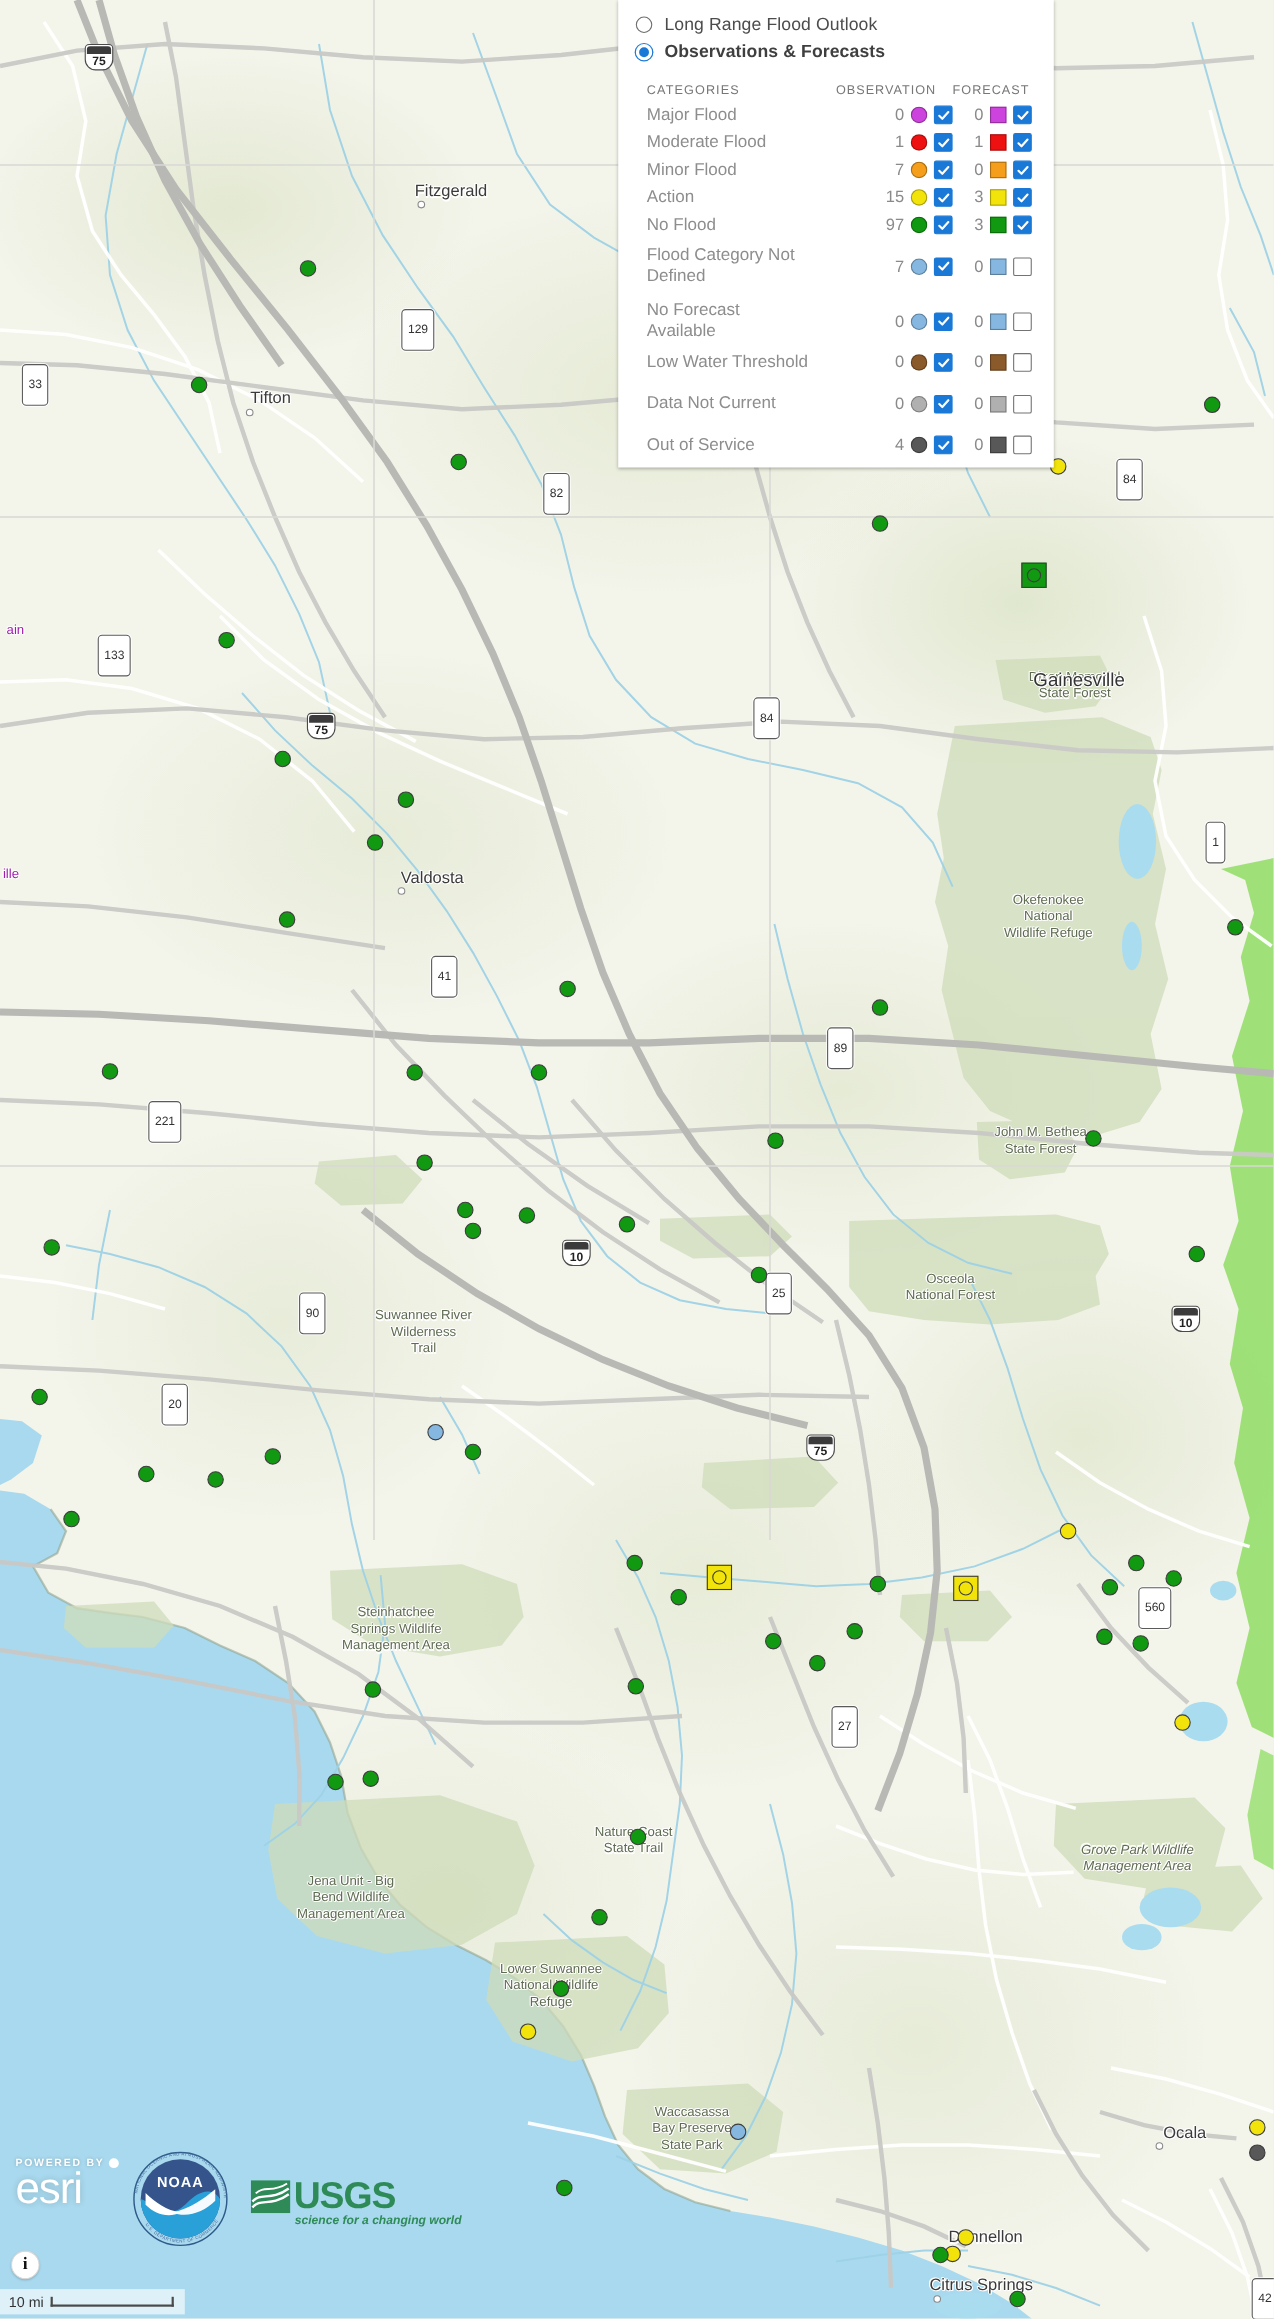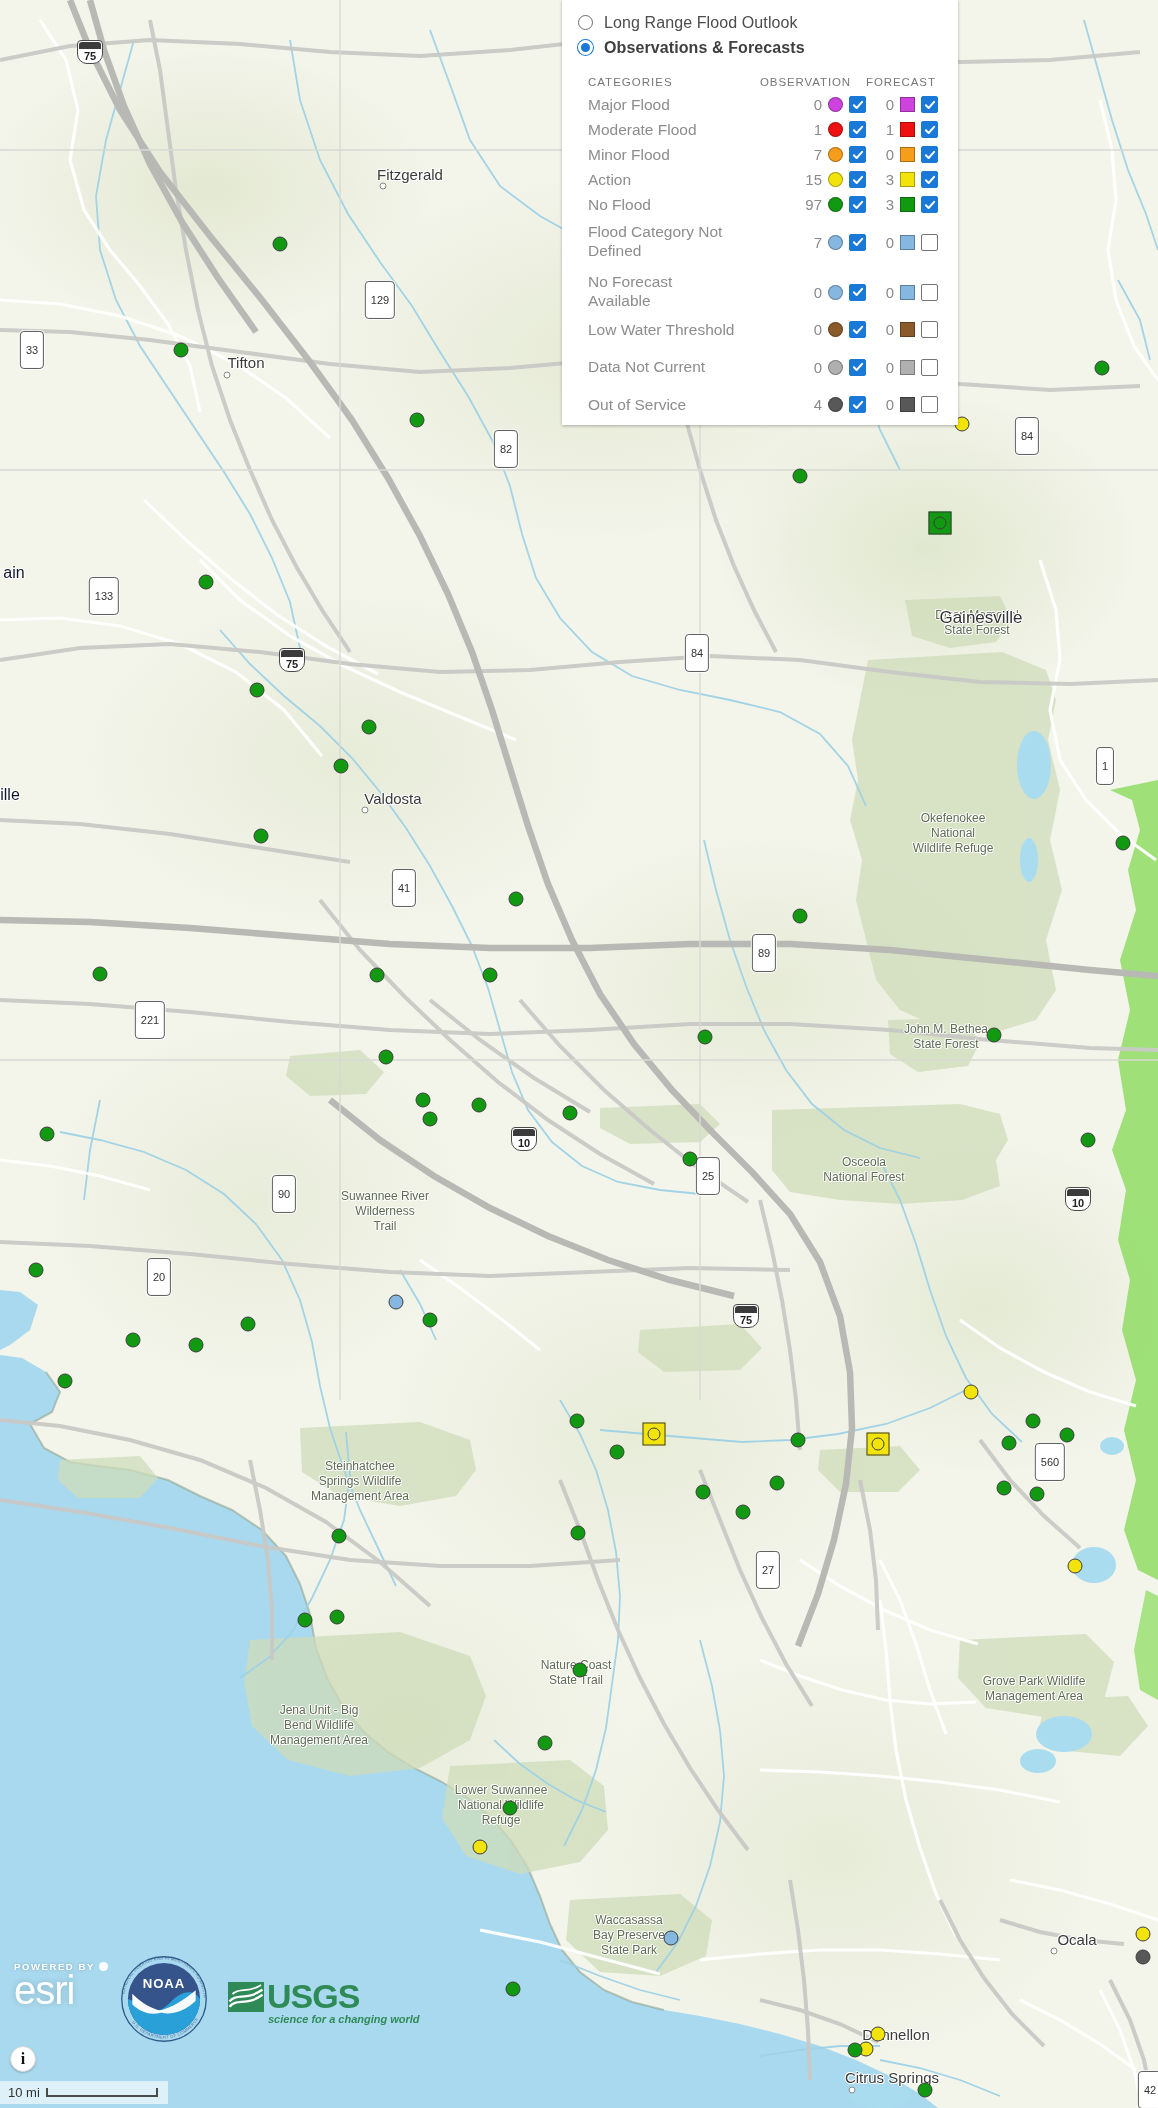--- a/index.html
+++ b/index.html
@@ -110,21 +110,21 @@
   .mk-sq {
     width:23px; height:23px;
     border:1.6px solid #3d3d3d;
     display:flex; align-items:center; justify-content:center;
   }
   .mk-sq .inner { width:13px; height:13px; border-radius:50%; border:1.6px solid #3d3d3d; }
 
   
   .lbl {
     position:absolute; z-index:25;
-    font-size:16px; color:#0f172a;
+    font-size:12px; color:#a21caf;
     text-align:center; white-space:pre; line-height:1.25;
     transform:translate(-50%,-50%);
     text-shadow:
        1px 0 0 rgba(255,255,255,.9), -1px 0 0 rgba(255,255,255,.9),
        0 1px 0 rgba(255,255,255,.9), 0 -1px 0 rgba(255,255,255,.9),
        1px 1px 0 rgba(255,255,255,.9), -1px -1px 0 rgba(255,255,255,.9);
   }
   .lbl.city { font-size:15px; color:#3a3a3a; }
   .lbl.city-big { font-size:17px; color:#333; }
   .lbl.park { color:#5f6b52; font-size:12px; }
@@ -405,21 +405,21 @@
 Bend Wildlife
 Management Area</div>
       <div class="lbl park" style="left: 576px; top: 1673px;">Nature Coast
 State Trail</div>
       <div class="lbl park" style="left: 501px; top: 1805px;">Lower Suwannee
 National Wildlife
 Refuge</div>
       <div class="lbl park" style="left: 629px; top: 1935px;">Waccasassa
 Bay Preserve
 State Park</div>
-      <div class="lbl park" style="left: 1034px; top: 1689px;">Grove Park Wildlife
+      <div class="lbl park" style="left: 1034px; top: 1689px; font-style: italic;">Grove Park Wildlife
 Management Area</div>
     </div>
   <div id="city-labels">
       <div class="lbl city" style="left: 410px; top: 175px;">Fitzgerald</div>
       <div class="city-dot" style="left: 383px; top: 186px;"></div>
       <div class="lbl city" style="left: 246px; top: 363px;">Tifton</div>
       <div class="city-dot" style="left: 227px; top: 375px;"></div>
       <div class="lbl city" style="left: 393px; top: 799px;">Valdosta</div>
       <div class="city-dot" style="left: 365px; top: 810px;"></div>
       <div class="lbl city-big" style="left: 981px; top: 618px;">Gainesville</div>

